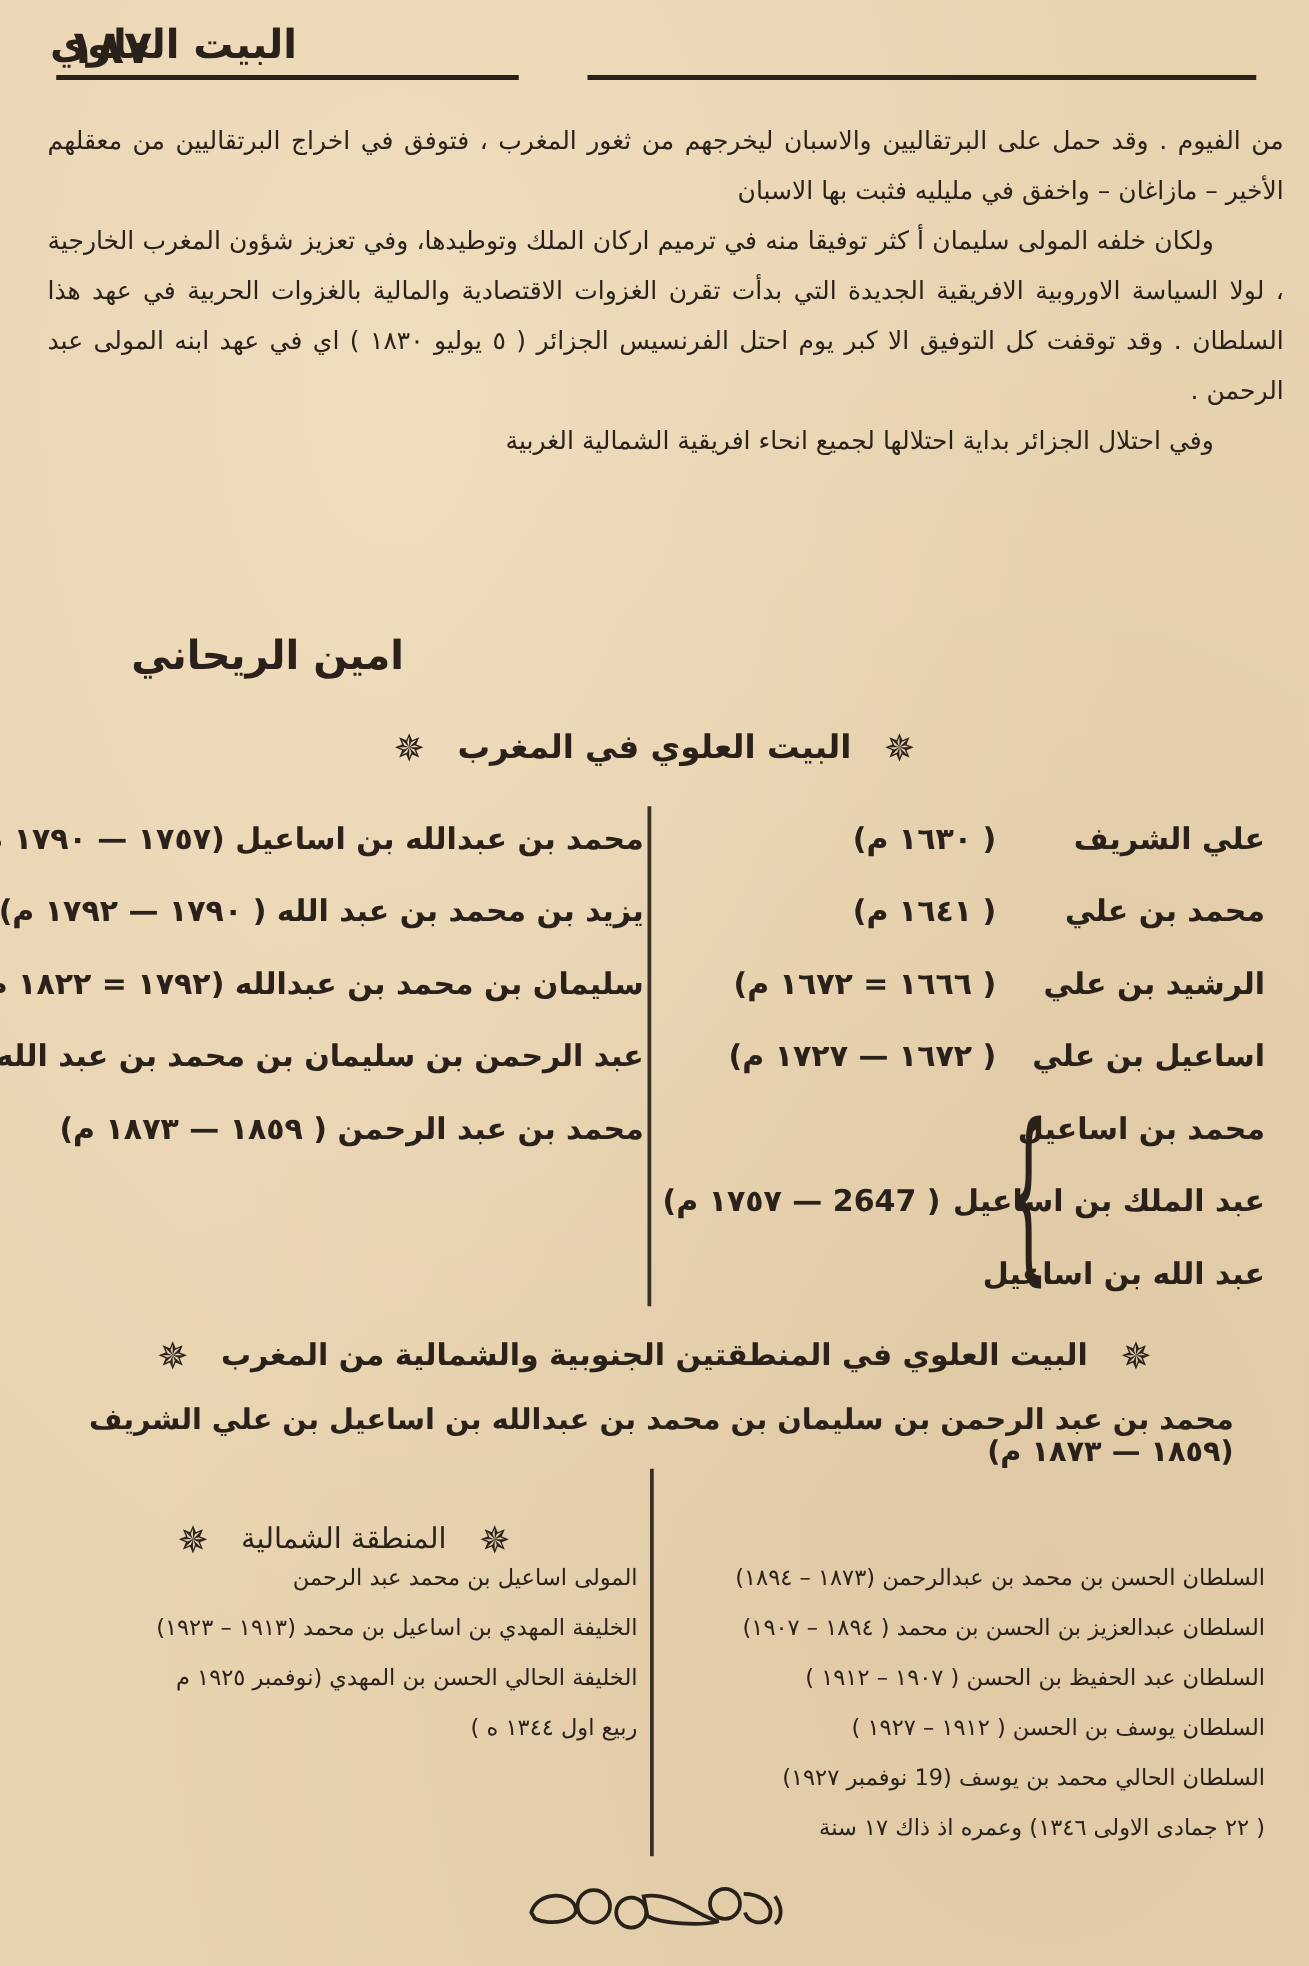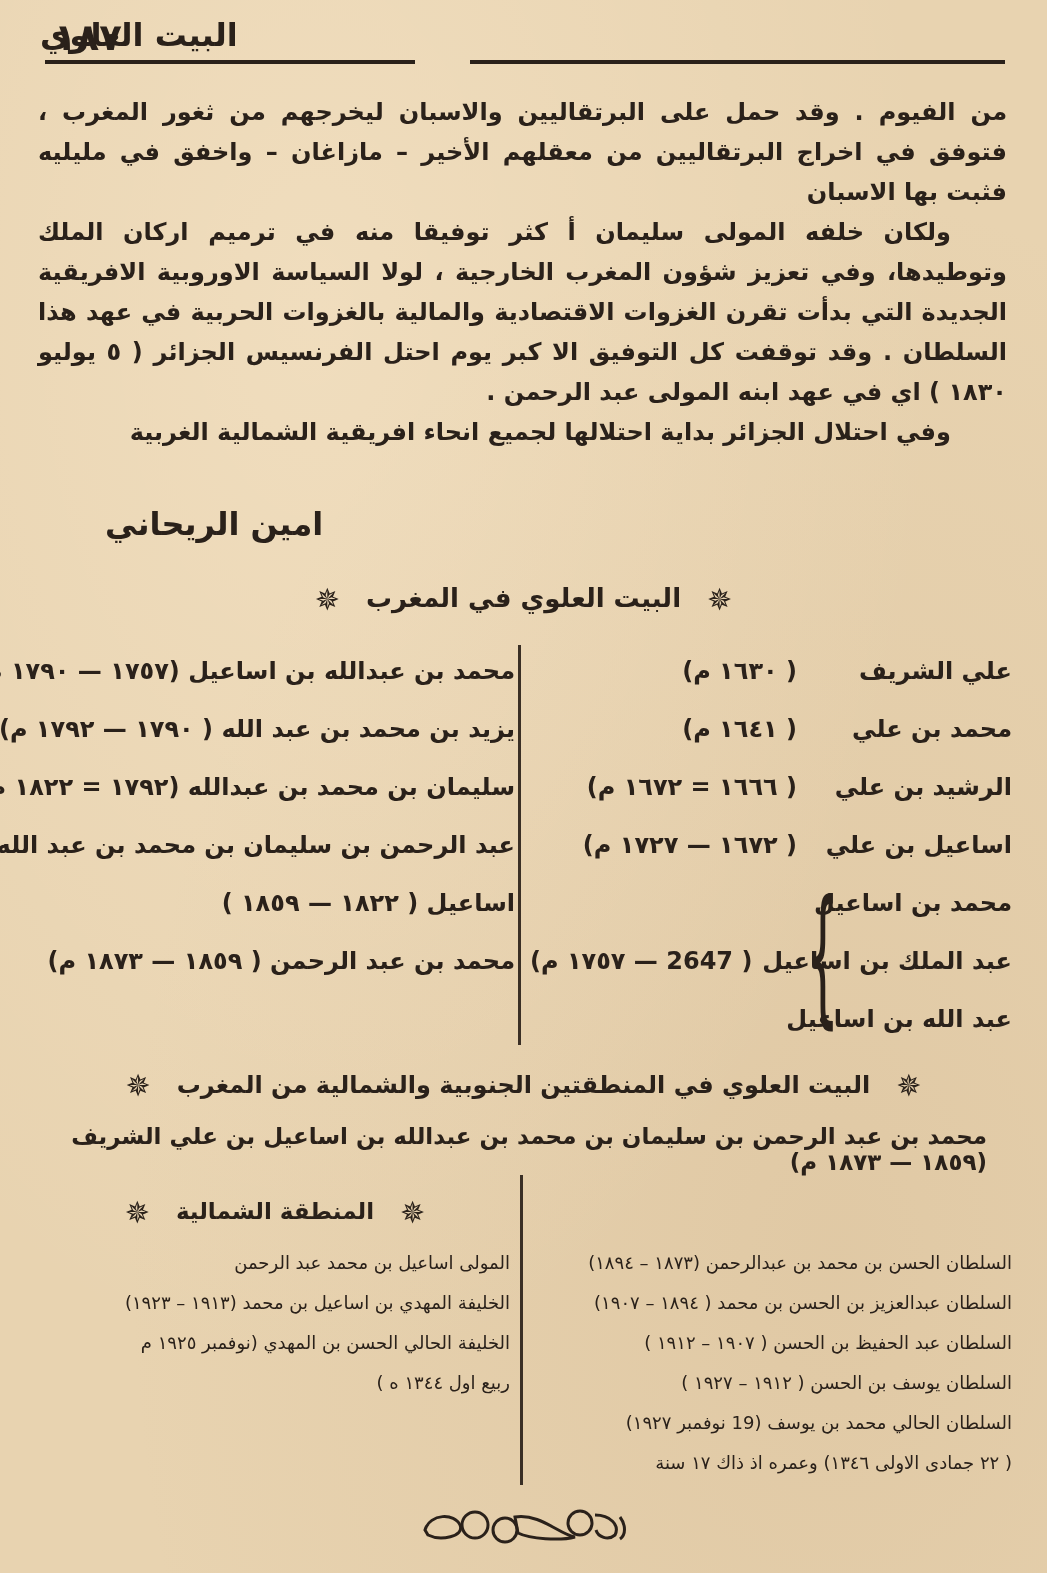--- a/index.html
+++ b/index.html
@@ -13,31 +13,31 @@
     position:relative;
   }
   .page { position:absolute; left:0; top:0; width:1047px; height:1573px; }
   .rtl { direction:rtl; unicode-bidi:embed; }
   .header { position:absolute; top:10px; left:40px; right:40px; height:44px; }
   .page-num { position:absolute; left:14px; top:6px; font-size:37px; font-weight:bold; }
   .running-title { position:absolute; left:0; right:0; top:6px; text-align:left; font-size:32px; font-weight:bold; }
   .rule { position:absolute; top:60px; height:4px; background:#2a211a; }
   .rule.l { left:45px; width:370px; }
   .rule.r { left:470px; width:535px; }
-  .para { position:absolute; left:38px; right:40px; font-size:24px; font-weight:bold; line-height:40px; text-align:justify; }
+  .para { position:absolute; left:38px; right:20px; font-size:20px; font-weight:normal; line-height:40px; text-align:justify; }
   .para p { margin:0; }
   .author { position:absolute; left:105px; top:505px; font-size:32px; font-weight:bold; }
   .section-title { position:absolute; left:0; right:0; text-align:center; font-size:26px; font-weight:bold; }
   .star { display:inline-block; font-size:30px; margin:0 26px; vertical-align:middle; }
   .col { position:absolute; font-size:24px; font-weight:bold; line-height:58px; }
   .vline { position:absolute; width:3px; background:#3a2f25; }
   .row { white-space:nowrap; }
   .brace { position:absolute; left:775px; top:880px; font-size:150px; font-weight:normal; line-height:1; transform:scaleX(0.35); }
   .lineage { position:absolute; left:30px; right:60px; top:1123px; font-size:23px; font-weight:bold; text-align:right; }
-  .sub-title { position:absolute; font-size:23px; font-weight:bold; text-align:center; }
+  .sub-title { position:absolute; font-size:23px; font-weight:normal; text-align:center;margin-top:20px; }
   .small-col { position:absolute; font-size:18px; font-weight:normal; line-height:40px; }
   .ornament { position:absolute; left:420px; top:1505px; width:210px; height:40px; }
 </style>
 </head>
 <body>
 
 <div class="page">
 
   <div class="header">
     <span class="page-num">١٨٧</span>
@@ -70,21 +70,20 @@
     <div class="row">عبد الله بن اساعيل</div>
   </div>
   <div class="brace">{</div>
   <div class="col rtl" style="left:530px; top:932px;">( 2647 — ١٧٥٧ م)</div>
 
   <div class="col rtl" style="left:30px; top:642px; width:485px;">
     <div class="row">محمد بن عبدالله بن اساعيل (١٧٥٧ — ١٧٩٠ م)</div>
     <div class="row">يزيد بن محمد بن عبد الله ( ١٧٩٠ — ١٧٩٢ م)</div>
     <div class="row">سليمان بن محمد بن عبدالله (١٧٩٢ = ١٨٢٢ م)</div>
     <div class="row">عبد الرحمن بن سليمان بن محمد بن عبد الله بن</div>
-    <div class="row">اساعيل ( ١٨٢٢ — ١٨٥٩ )</div>
     <div class="row">محمد بن عبد الرحمن ( ١٨٥٩ — ١٨٧٣ م)</div>
   </div>
 
   <div class="section-title rtl" style="top:1068px; font-size:24px;">
     <span class="star">✵</span><span>البيت العلوي في المنطقتين الجنوبية والشمالية من المغرب</span><span class="star">✵</span>
   </div>
 
   <div class="lineage rtl">محمد بن عبد الرحمن بن سليمان بن محمد بن عبدالله بن اساعيل بن علي الشريف (١٨٥٩ — ١٨٧٣ م)</div>
 
   <div class="vline" style="left:520px; top:1175px; height:310px;"></div>

